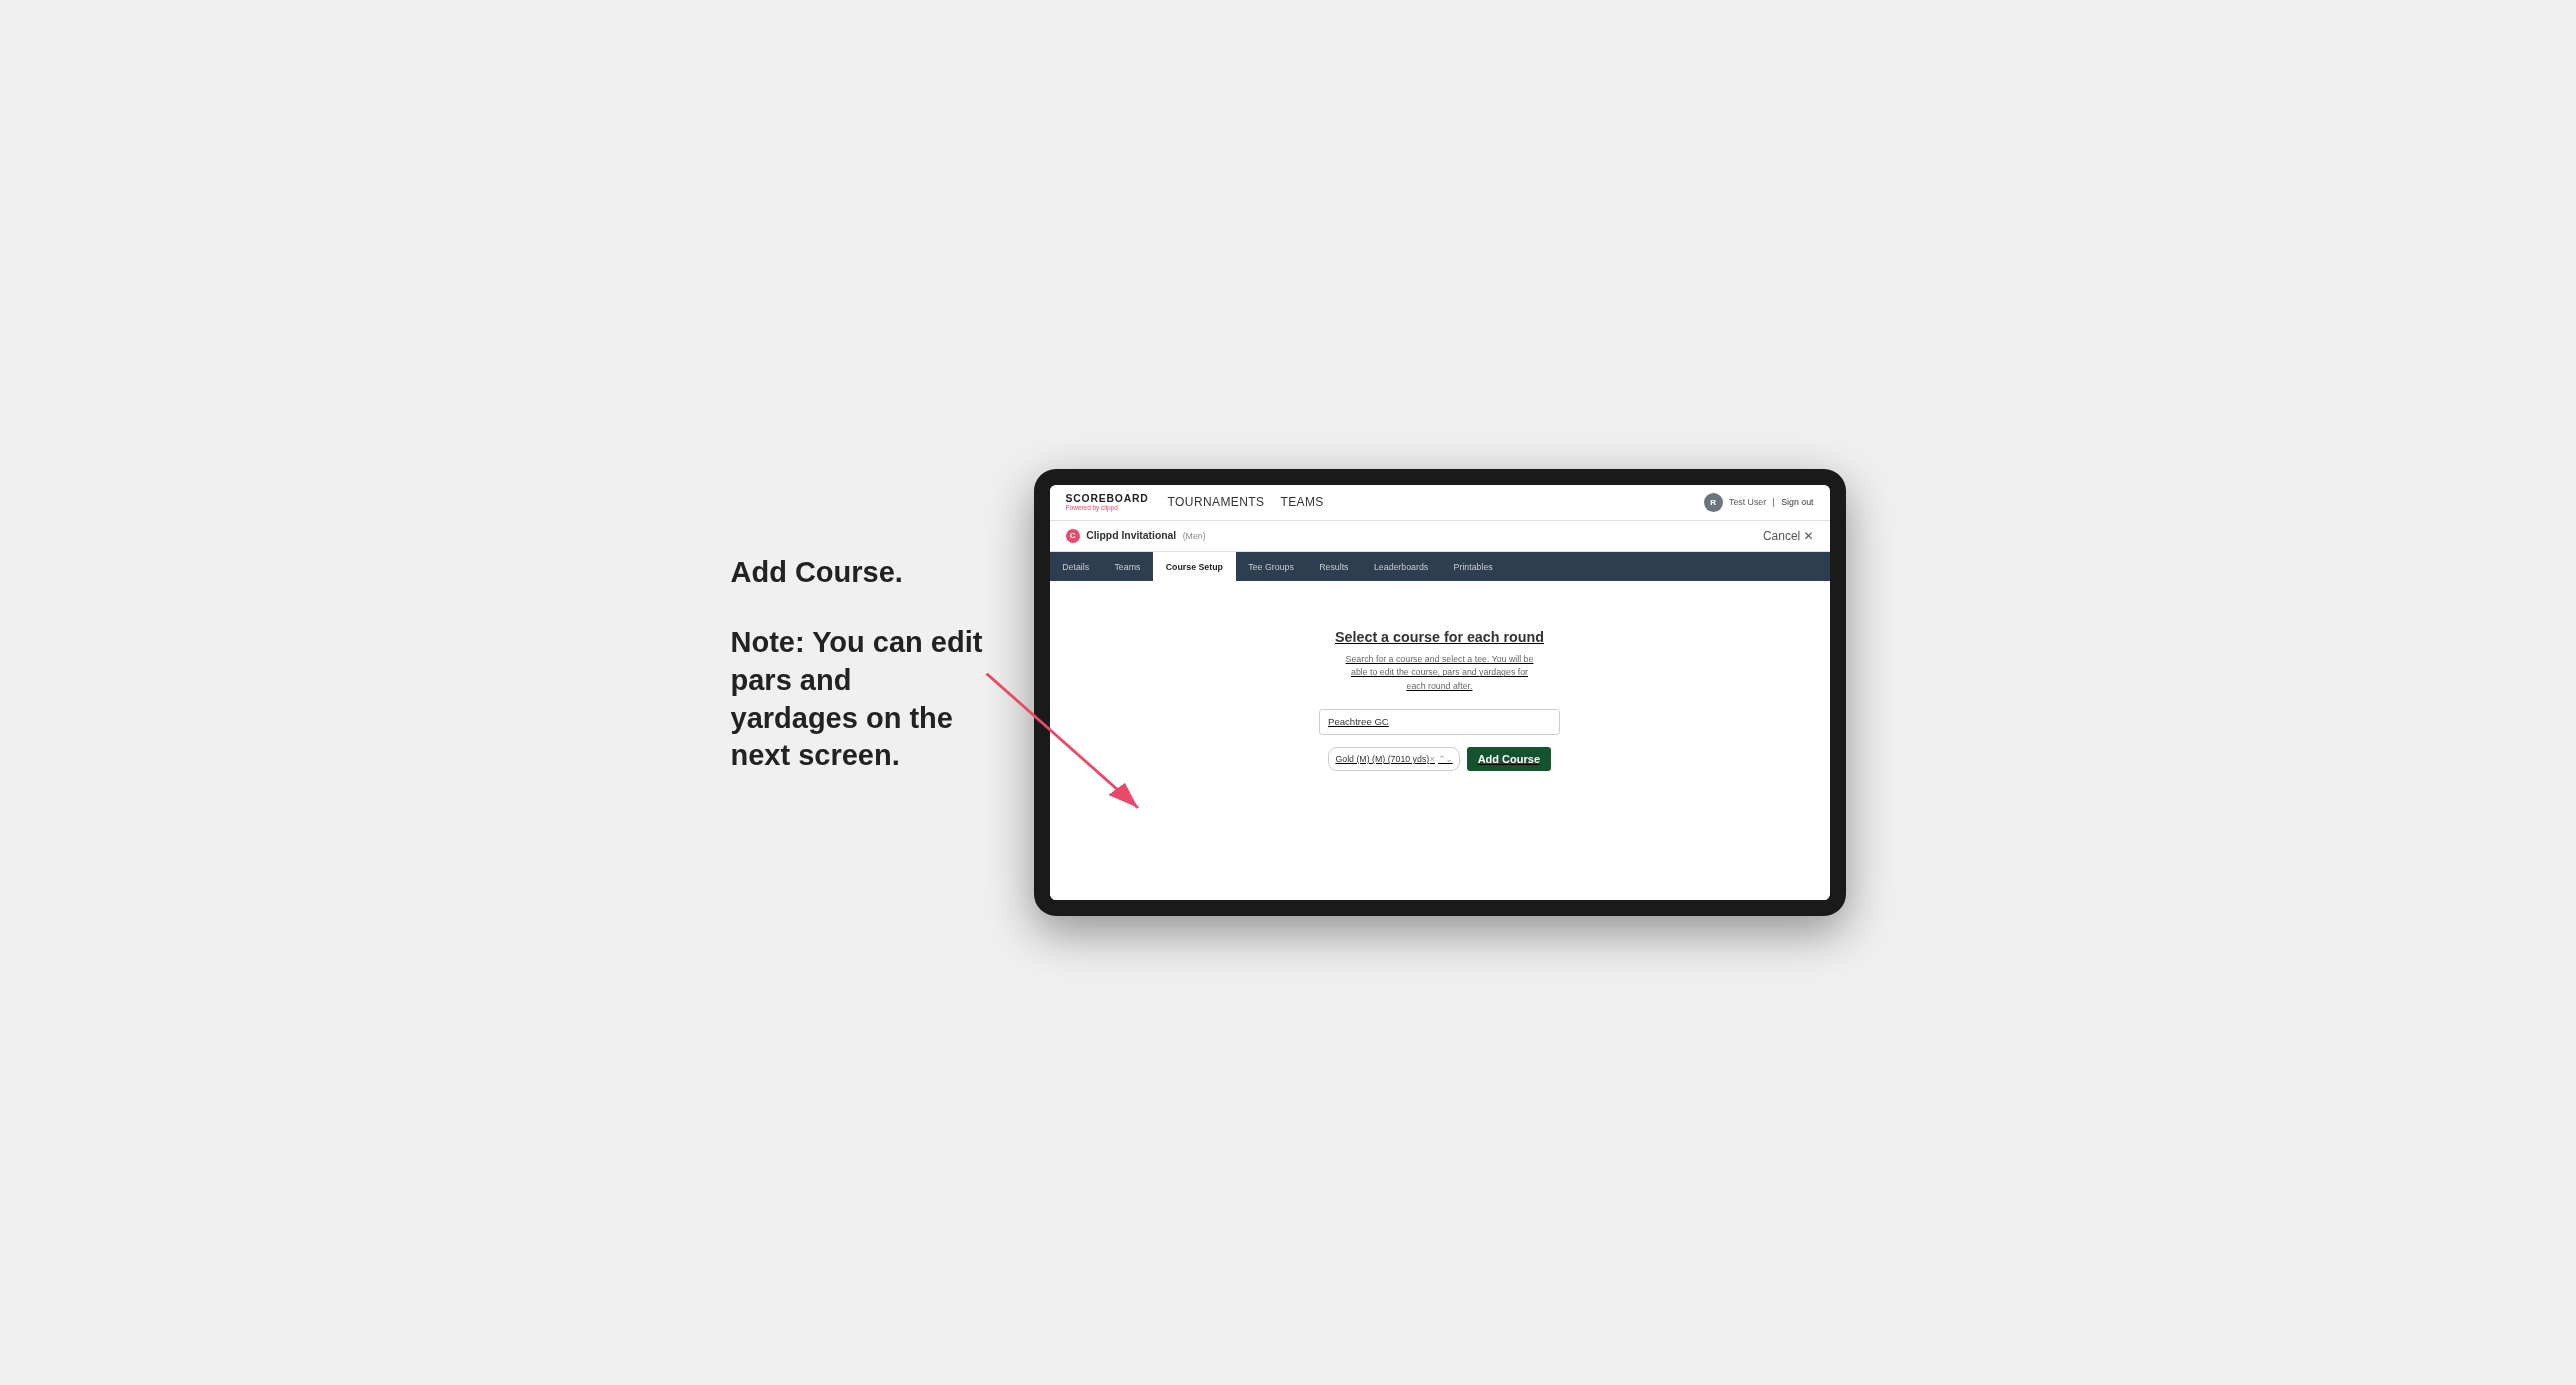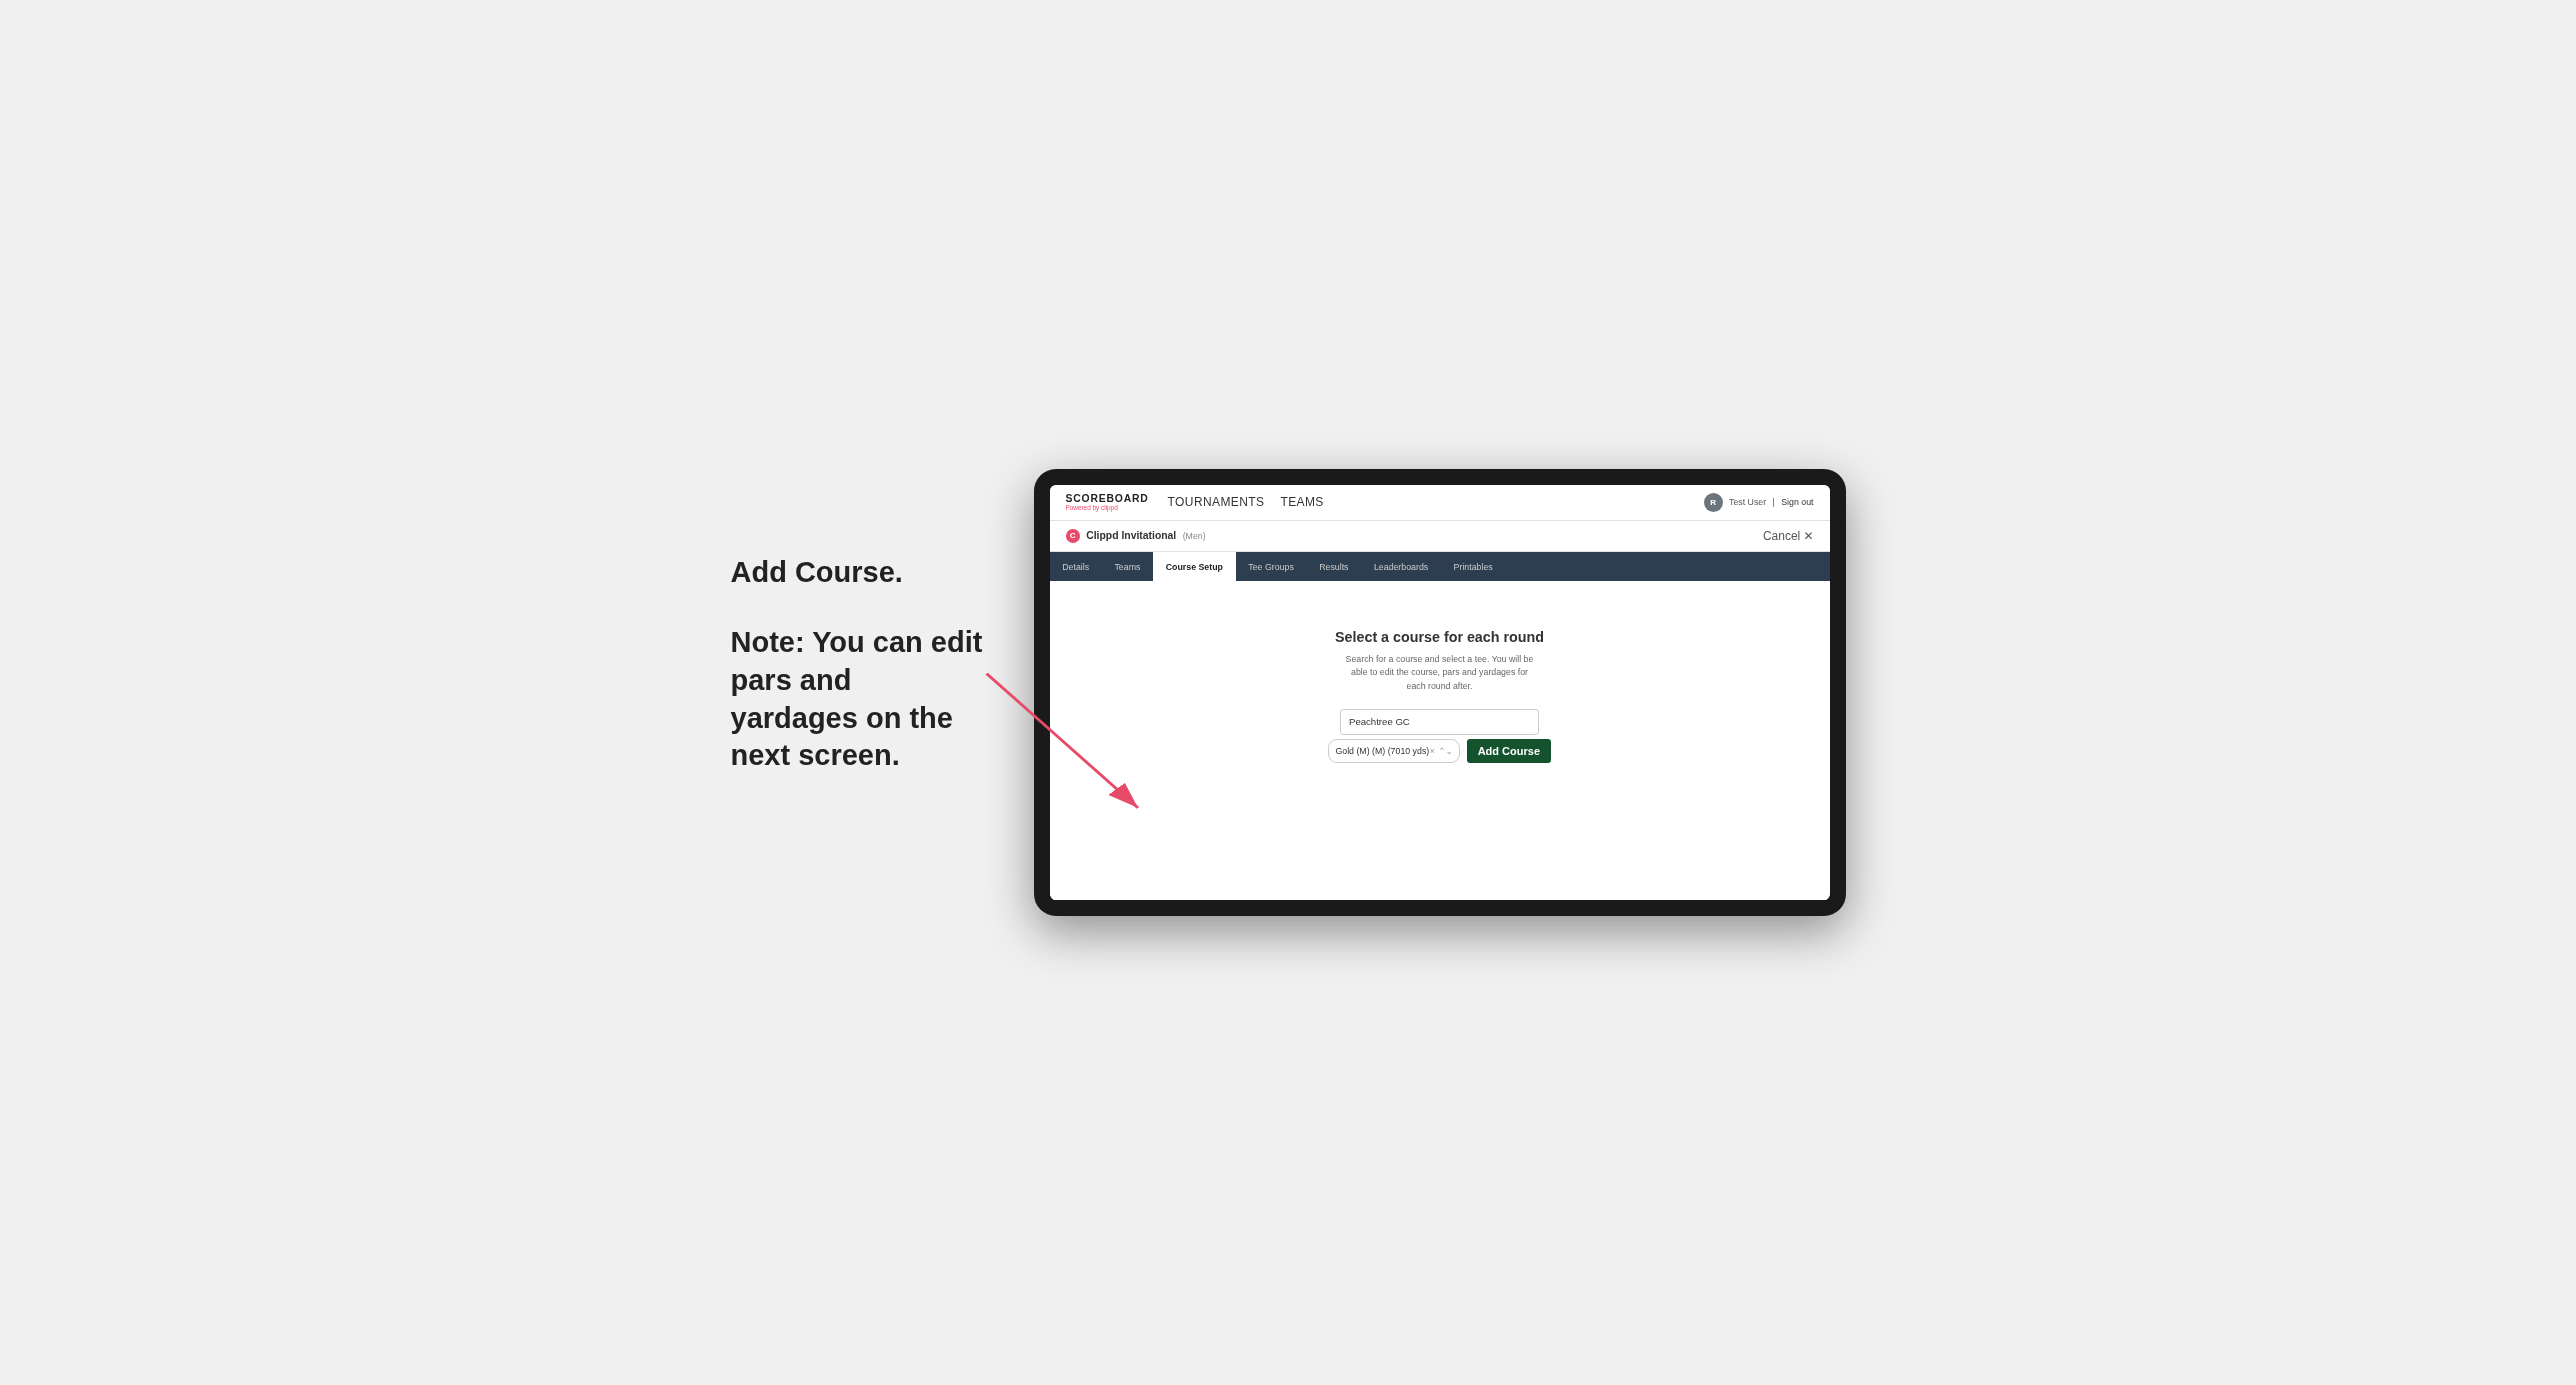--- a/index.html
+++ b/index.html
@@ -205,47 +205,48 @@
     }
 
     
     .main-content {
       padding: 48px 16px 64px;
       background: #fff;
       min-height: 319px;
       display: flex;
       flex-direction: column;
       align-items: center;
+      text-decoration: underline;
     }
 
     .section-title {
       font-size: 14.3px;
       font-weight: 600;
       color: #333;
       margin-bottom: 8px;
       text-align: center;
     }
 
     .section-description {
       font-size: 8.8px;
       color: #666;
       text-align: center;
       max-width: 191px;
       line-height: 1.5;
       margin-bottom: 16px;
     }
 
     .course-search-input {
-      width: 199px;
+      width: 241px;
       padding: 6.4px 8px;
       border: 0.8px solid #ccc;
       border-radius: 3.2px;
       font-size: 9.6px;
       color: #333;
-      margin-bottom: 4px;
+      margin-bottom: 12px;
       outline: none;
     }
 
     .tee-select-row {
       display: flex;
       align-items: center;
       gap: 6.4px;
       width: 223px;
     }
 

